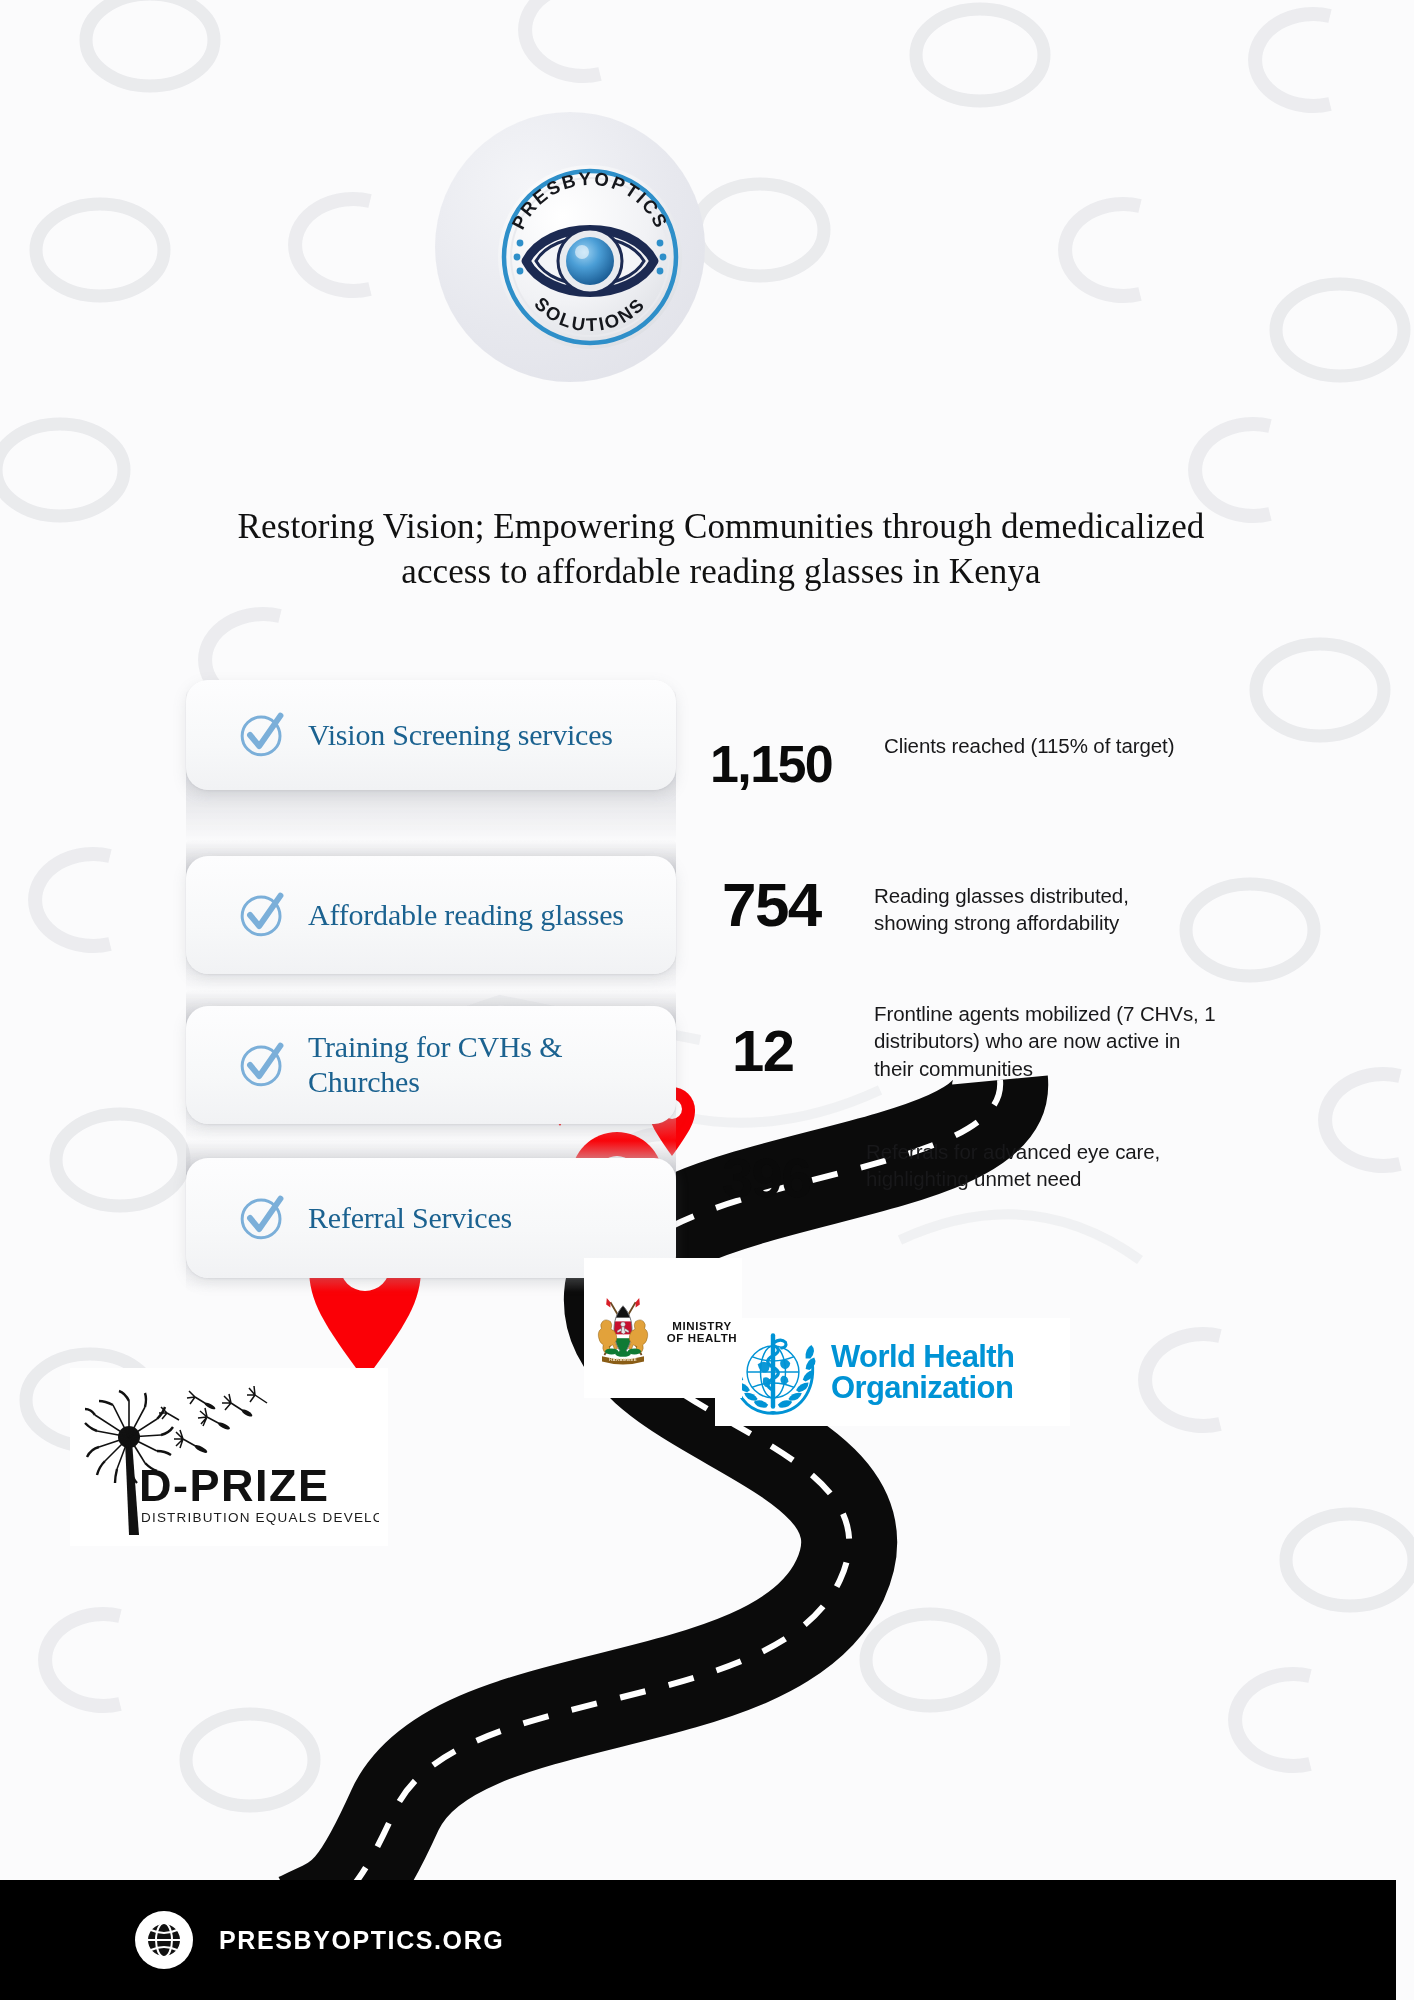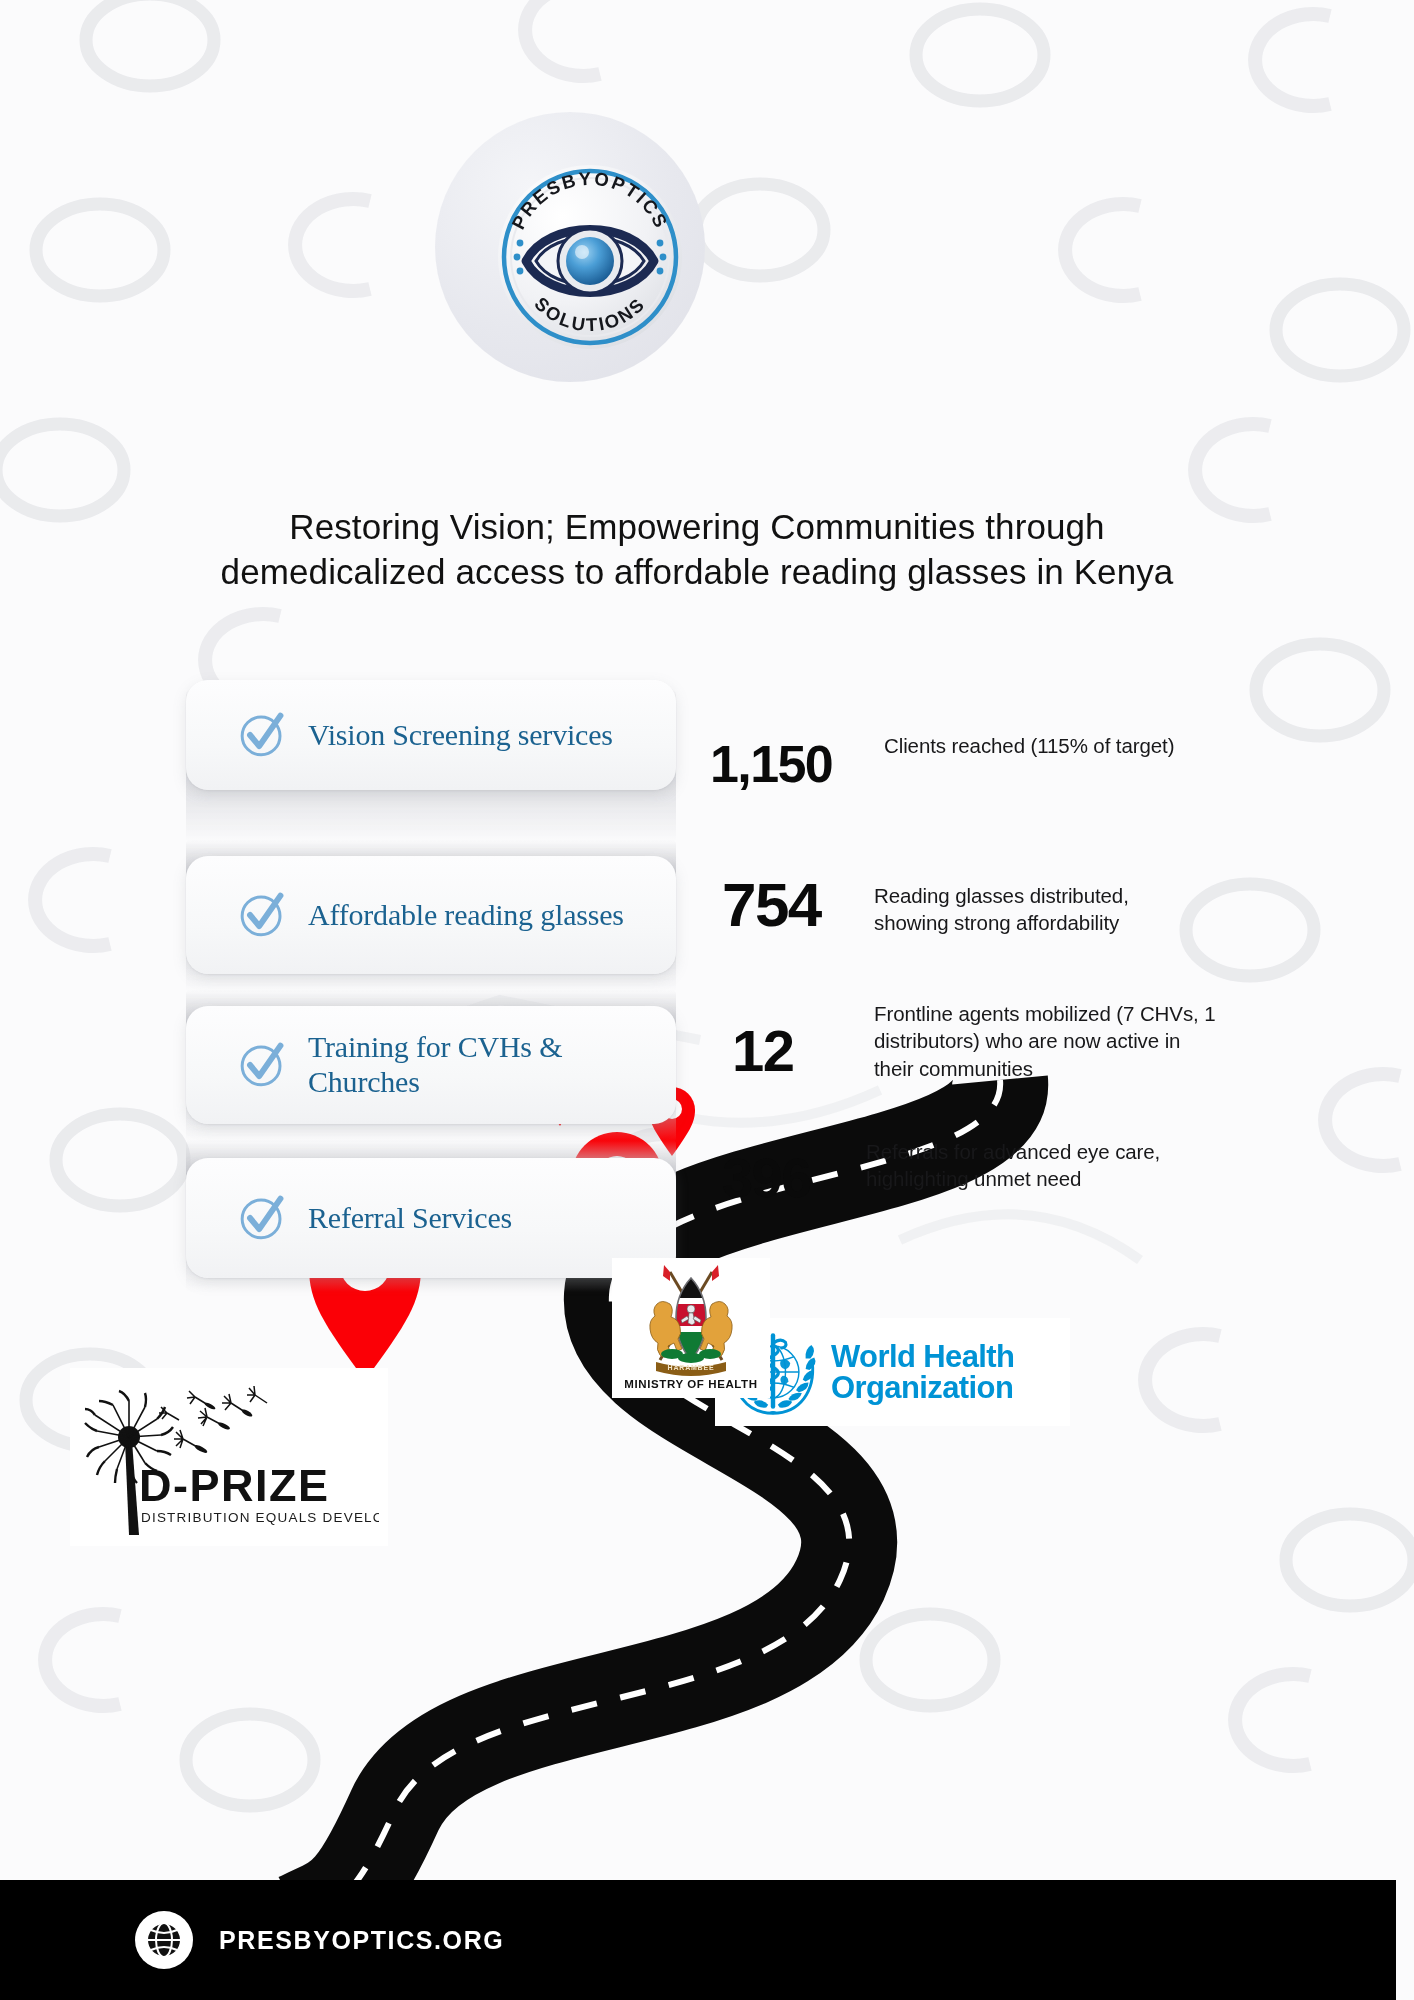--- a/index.html
+++ b/index.html
@@ -48,25 +48,25 @@
   }
   .logo-badge {
     position: absolute;
     left: 55px; top: 45px;
     width: 200px; height: 200px;
   }
 
   
   .headline {
     position: absolute;
-    left: 182px;
+    left: 206px;
     top: 505px;
     width: 1030px;
     text-align: center;
-    font-family: Liberation Sans, sans-serif;
+    font-family: Liberation Serif, serif;
     font-size: 35px;
     line-height: 1.28;
     color: #111111;
     letter-spacing: 0.1px;
     z-index: 3;
   }
 
   
   .stats {
     position: absolute;
@@ -192,24 +192,25 @@
     padding-left: 10px;
   }
   .who-text {
     font-size: 31px;
     font-weight: bold;
     line-height: 1.0;
     color: #0093d5;
     letter-spacing: -0.6px;
   }
   .partner-moh {
-    left: 612px; top: 1258px;
+    left: 584px; top: 1258px;
     width: 158px; height: 140px;
-    display: flex; flex-direction: column; align-items: center; justify-content: flex-start;
+    display: flex; align-items: center; justify-content: flex-start;
     padding-top: 6px;
+    text-align: center;
   }
   .moh-text {
     font-size: 11.5px;
     font-weight: bold;
     color: #111;
     letter-spacing: 0.6px;
     margin-top: 2px;
   }
 
   

